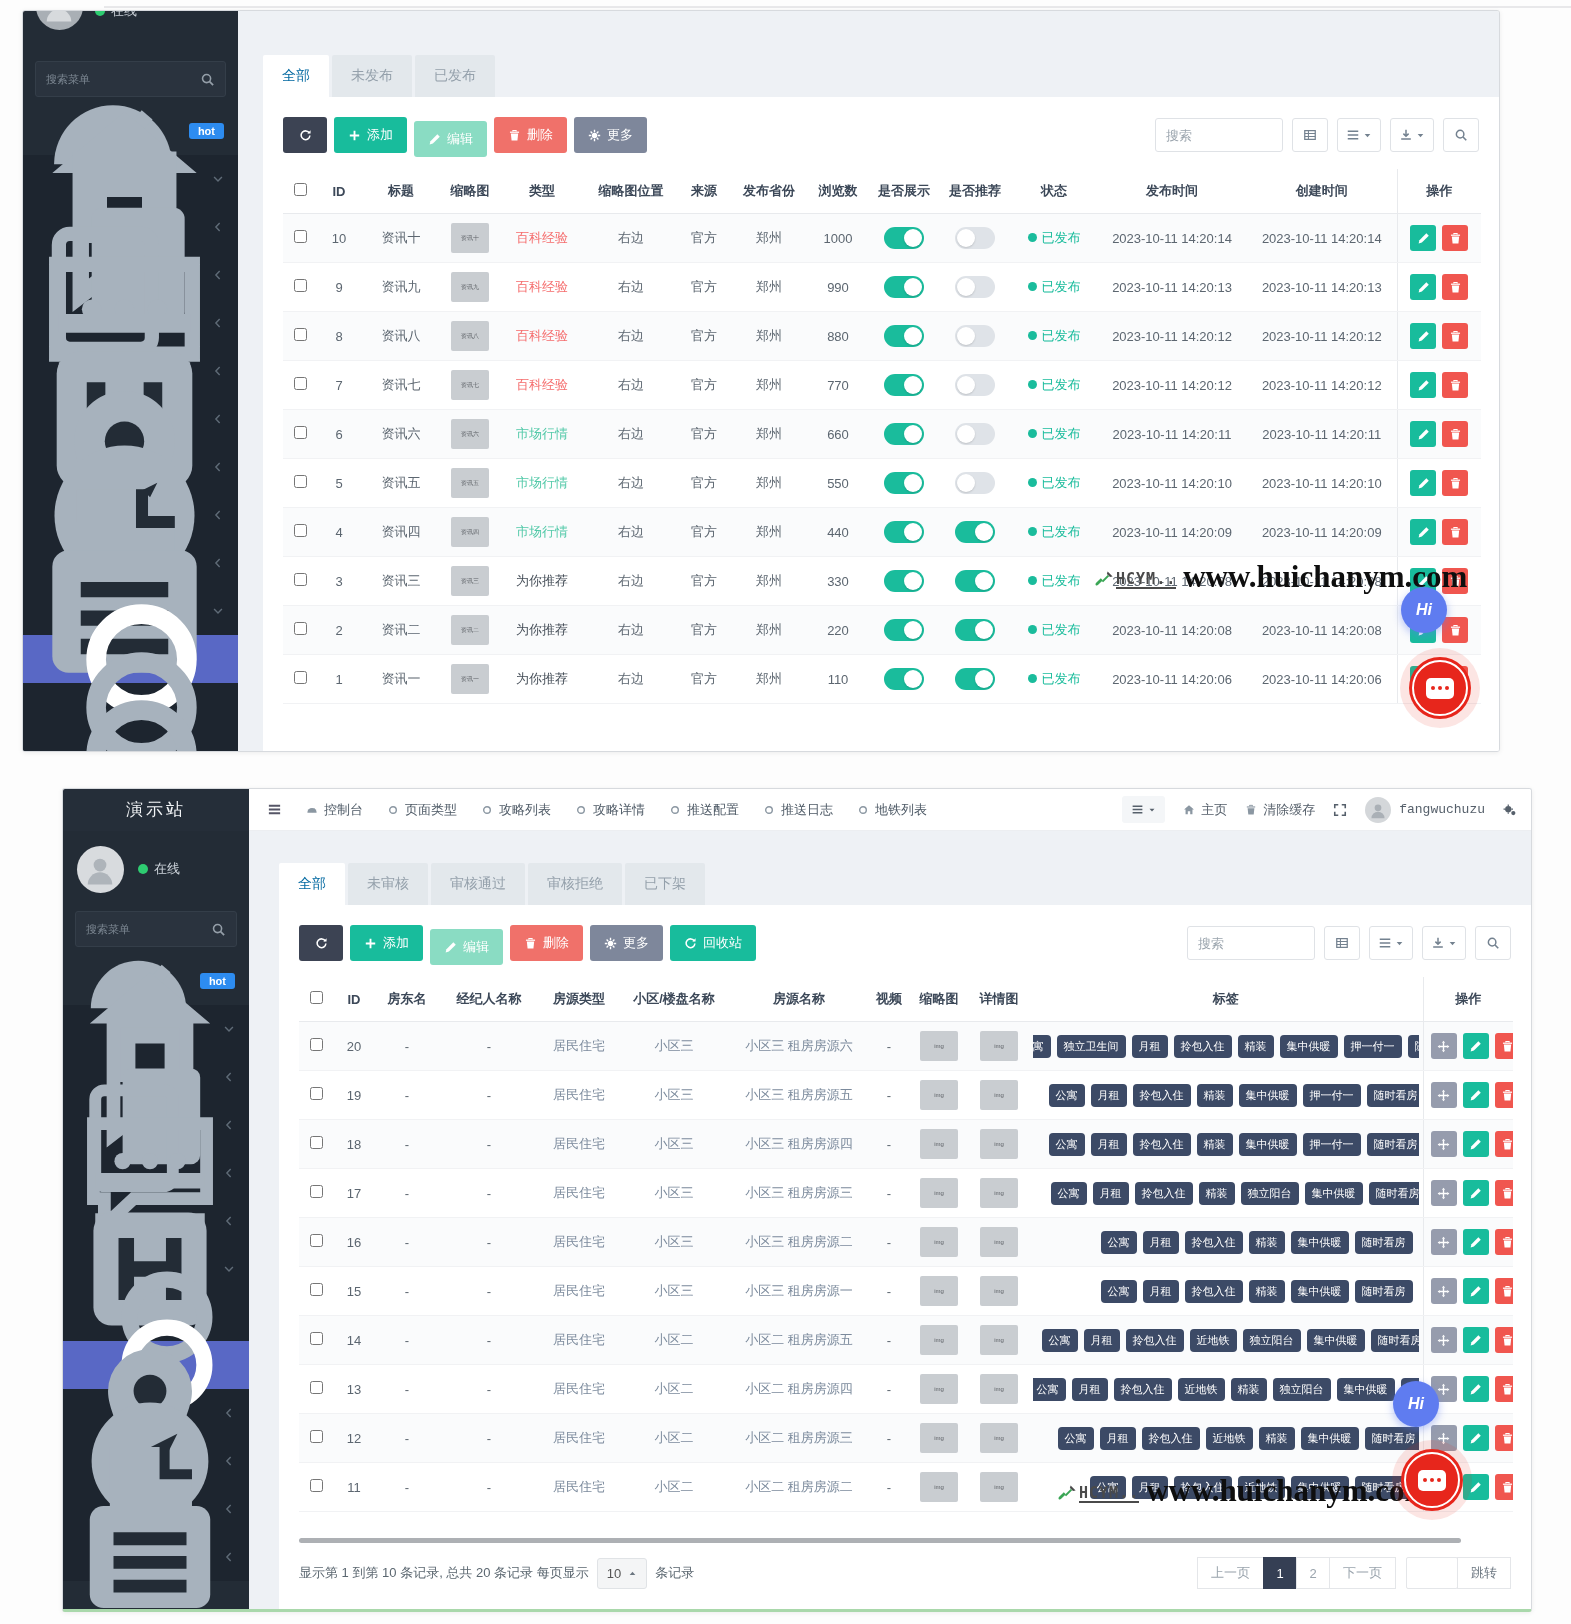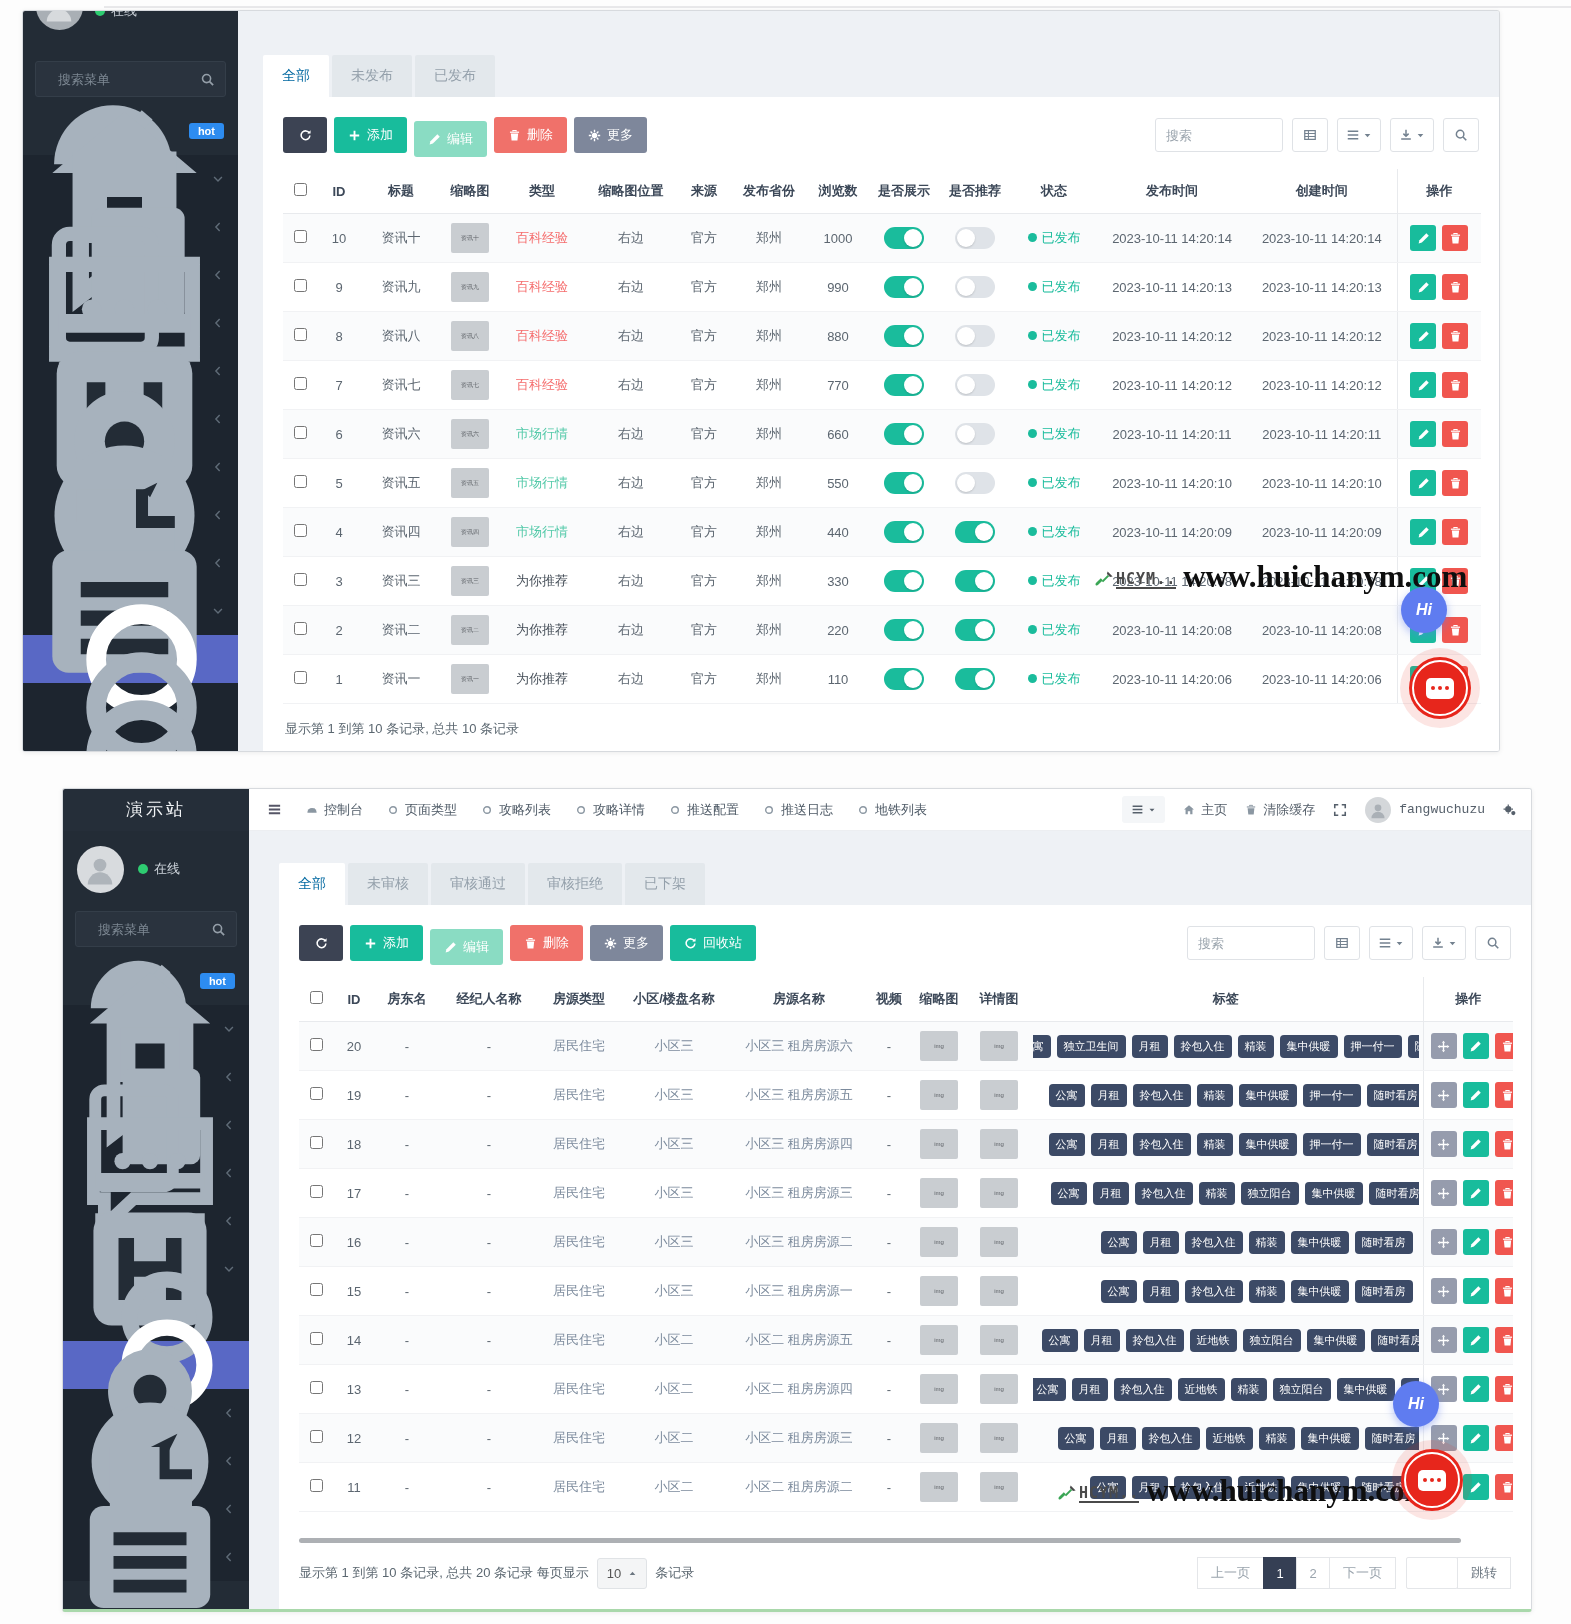--- a/index.html
+++ b/index.html
@@ -10,21 +10,21 @@
 
   .panel { position:absolute; background:#fff; border:1px solid #d7dade; border-radius:3px; box-shadow:0 1px 5px rgba(0,0,0,.07); overflow:hidden; }
   .panel1 { left:22px; top:10px; width:1478px; height:742px; }
   .panel2 { left:62px; top:788px; width:1470px; height:824px; border-bottom:3px solid #a9d8ab; }
 
   
   .sb { position:absolute; background:#232c36; overflow:hidden; }
   .sb1 { left:0; top:0; bottom:0; width:215px; }
   .sb2 { left:0; top:42px; bottom:0; width:186px; }
   .sb-search-row { margin:10px 12px; background:#2a333e; border:1px solid #343e49; border-radius:3px; height:36px; display:flex; align-items:center; padding:0 10px; }
-  .sb-search-row input { flex:1; background:transparent; border:none; outline:none; color:#aab4bf; font-size:13px; min-width:0;margin-left:12px; }
+  .sb-search-row input { flex:1; background:transparent; border:none; outline:none; color:#aab4bf; font-size:11px; min-width:0; }
   .sb-search-row input::placeholder { color:#7d8893; }
   .sb-search-row .bi { width:15px; height:15px; color:#949ea8; flex:none; }
   .menu-item { height:48px; display:flex; align-items:center; padding:0 14px; color:#a7b2bd; font-size:14px; cursor:pointer; }
   .menu-item.in-group { background:#1d252f; }
   .menu-item.sub { padding-left:36px; }
   .menu-item.active { background:#5968c5; color:#fff; }
   .menu-item .lbl { flex:1; white-space:nowrap; overflow:hidden; }
   .menu-item .chev { width:12px; height:12px; color:#5f6b77; display:inline-flex; flex:none; }
   .hot-badge { background:#2d8cf0; color:#fff; font-size:11px; font-weight:bold; padding:2px 9px; border-radius:3px; }
   .sb1-avatar { position:absolute; left:13px; top:-28px; width:47px; height:47px; border-radius:50%; background:#a9afb5; overflow:hidden; }
@@ -801,21 +801,20 @@
                       <svg viewBox="0 0 16 16">
                         <path d="M3.5 5.5h9L11.6 14H4.4z" fill="currentColor"></path>
                         <rect x="2.4" y="3.2" width="11.2" height="1.5" fill="currentColor"></rect>
                         <path d="M6 3V1.8h4V3" fill="none" stroke="currentColor" stroke-width="1.3"></path>
                       </svg>
                     </span>
                   </button></td>
               </tr>
             </tbody>
         </table>
-        <div class="footer-text">显示第 1 到第 10 条记录, 总共 10 条记录</div>
       </div>
     </div>
     <div class="wm wm1">
       <span class="wm-logo">
         <span class="bi shovel">
             <svg viewBox="0 0 19 19">
               <path d="M12.6 1.4l5 5-2.6.7-3.1-3.1z" fill="#4a4a4a"></path>
               <line x1="13.4" y1="5.6" x2="7.4" y2="11.6" stroke="#3aa655" stroke-width="2"></line>
               <path d="M7.8 10.2L3.2 14.8c-1.8 1.8-3.8-.2-2-2l4.6-4.6z" fill="#3aa655"></path>
             </svg>

